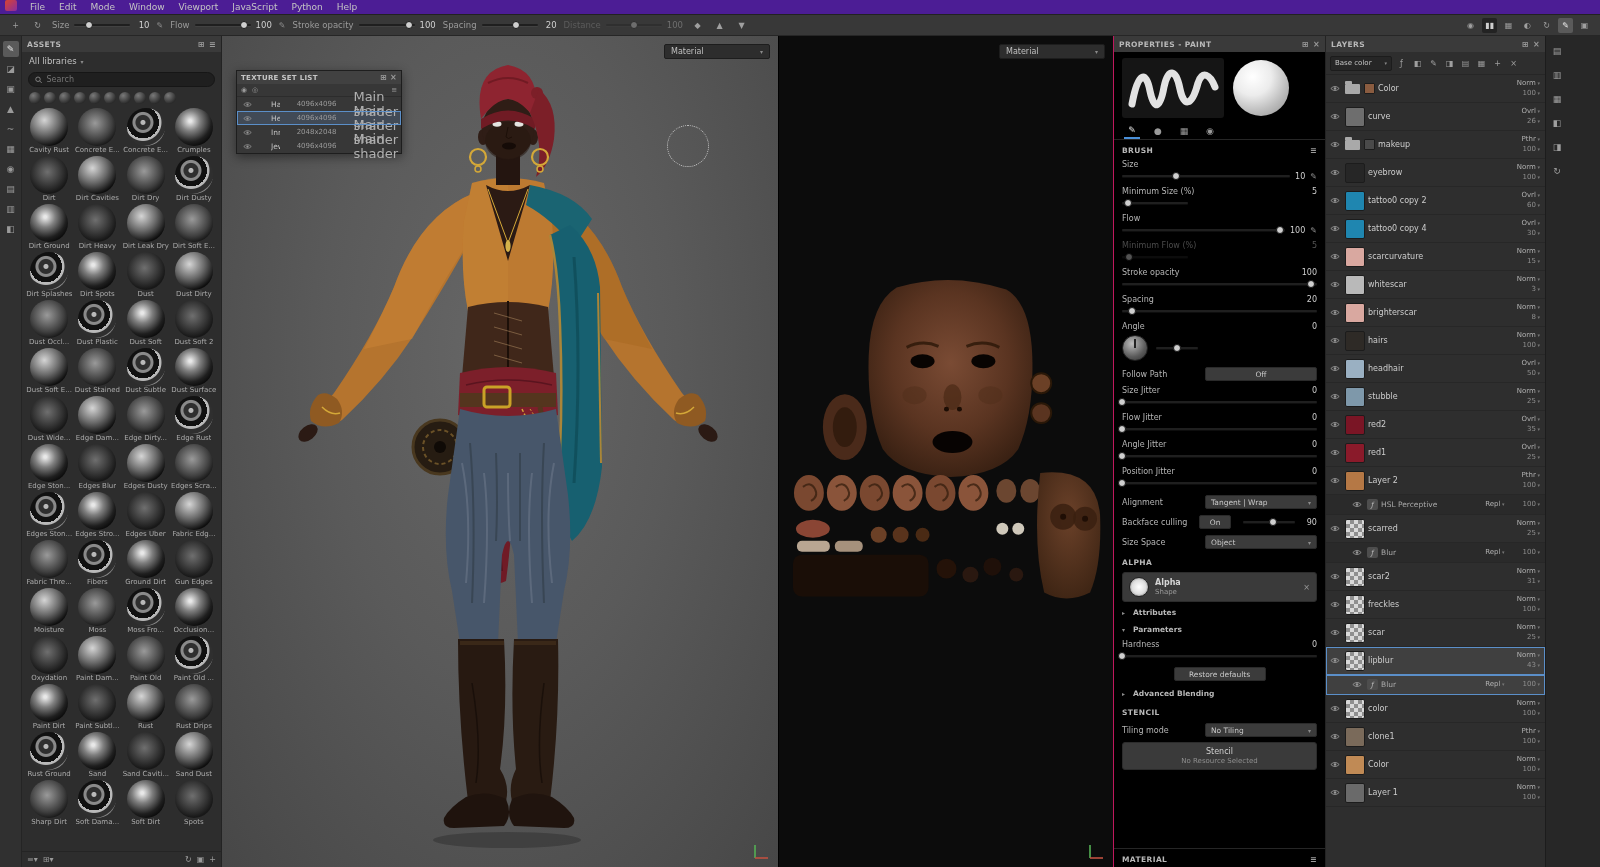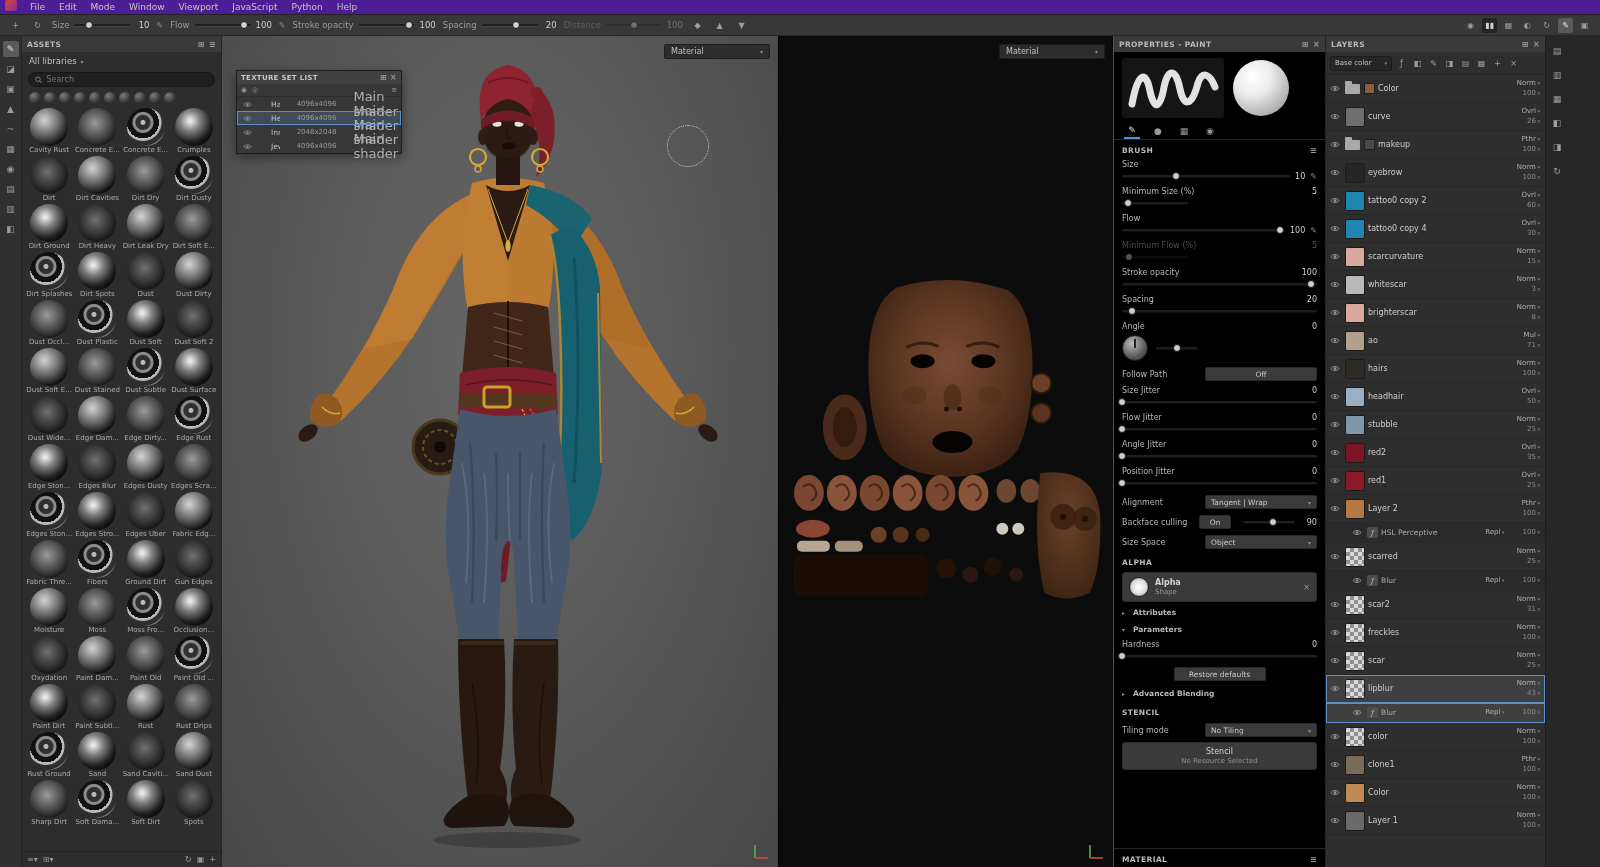--- a/index.html
+++ b/index.html
@@ -1268,36 +1268,20 @@
 
             <span class="lthumb" style="background: rgb(217, 168, 160);"></span>
 
             <span class="lname">brighterscar</span>
             <span class="lmeta">
               <div class="bl">Norm</div>
               <div class="op">8</div>
             </span>
           </div>
 
-          <div class="layer-row kind-layer">
-            <span class="eye">
-              <svg width="10" height="7" viewBox="0 0 12 8">
-                <path d="M1 4 Q6 -1 11 4 Q6 9 1 4 Z" fill="none" stroke="#9a9a9a"></path>
-                <circle cx="6" cy="4" r="1.5" fill="#9a9a9a"></circle>
-              </svg>
-            </span>
-
-            <span class="lthumb" style="background: rgb(176, 160, 140);"></span>
-
-            <span class="lname">ao</span>
-            <span class="lmeta">
-              <div class="bl">Mul</div>
-              <div class="op">71</div>
-            </span>
-          </div>
 
           <div class="layer-row kind-layer">
             <span class="eye">
               <svg width="10" height="7" viewBox="0 0 12 8">
                 <path d="M1 4 Q6 -1 11 4 Q6 9 1 4 Z" fill="none" stroke="#9a9a9a"></path>
                 <circle cx="6" cy="4" r="1.5" fill="#9a9a9a"></circle>
               </svg>
             </span>
 
             <span class="lthumb" style="background: rgb(46, 42, 38);"></span>

